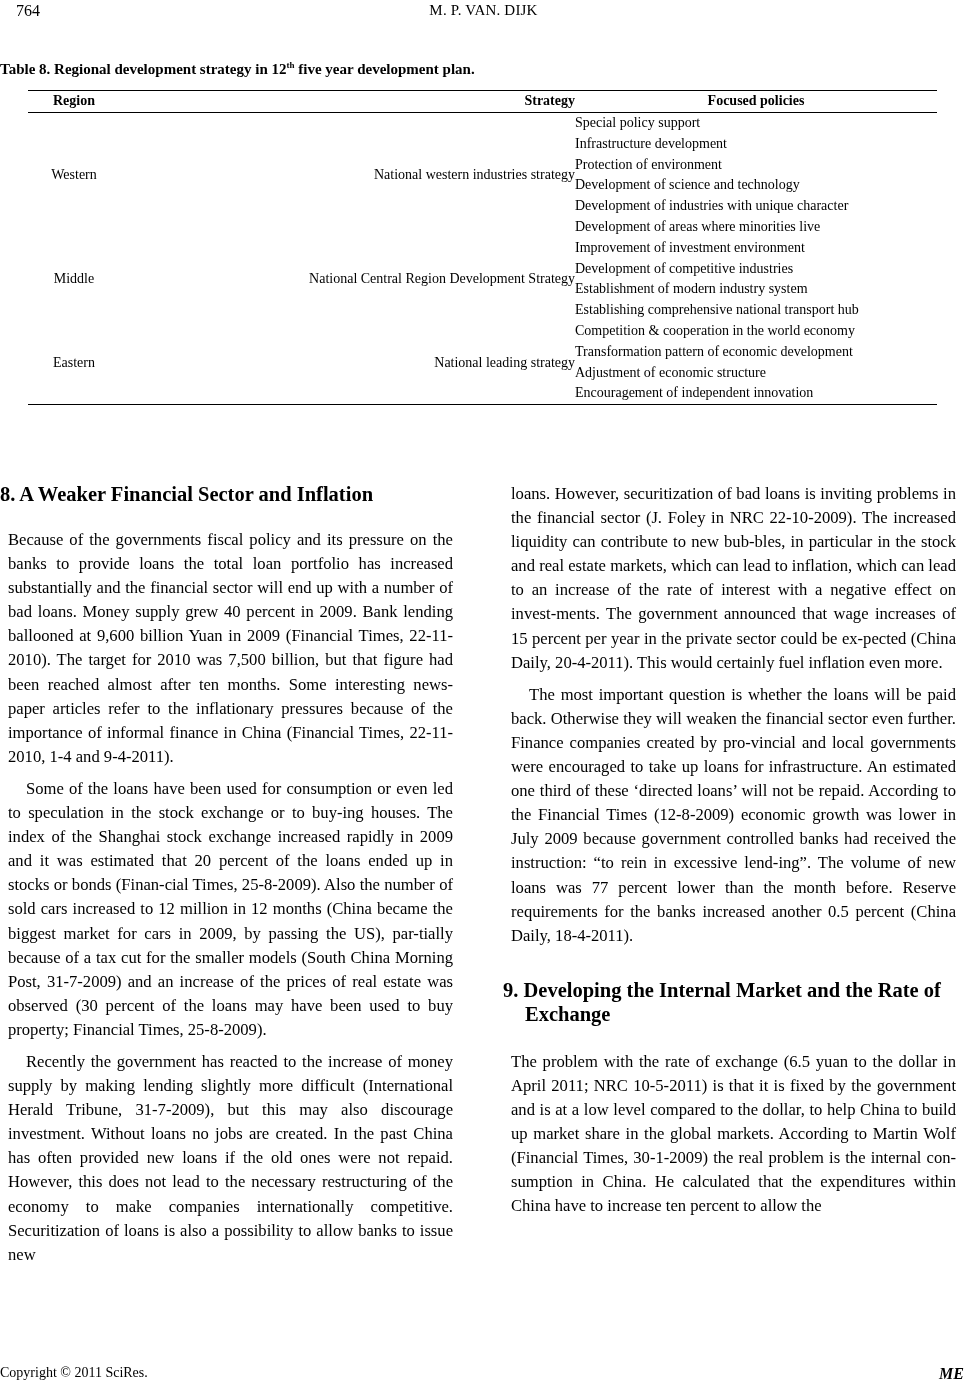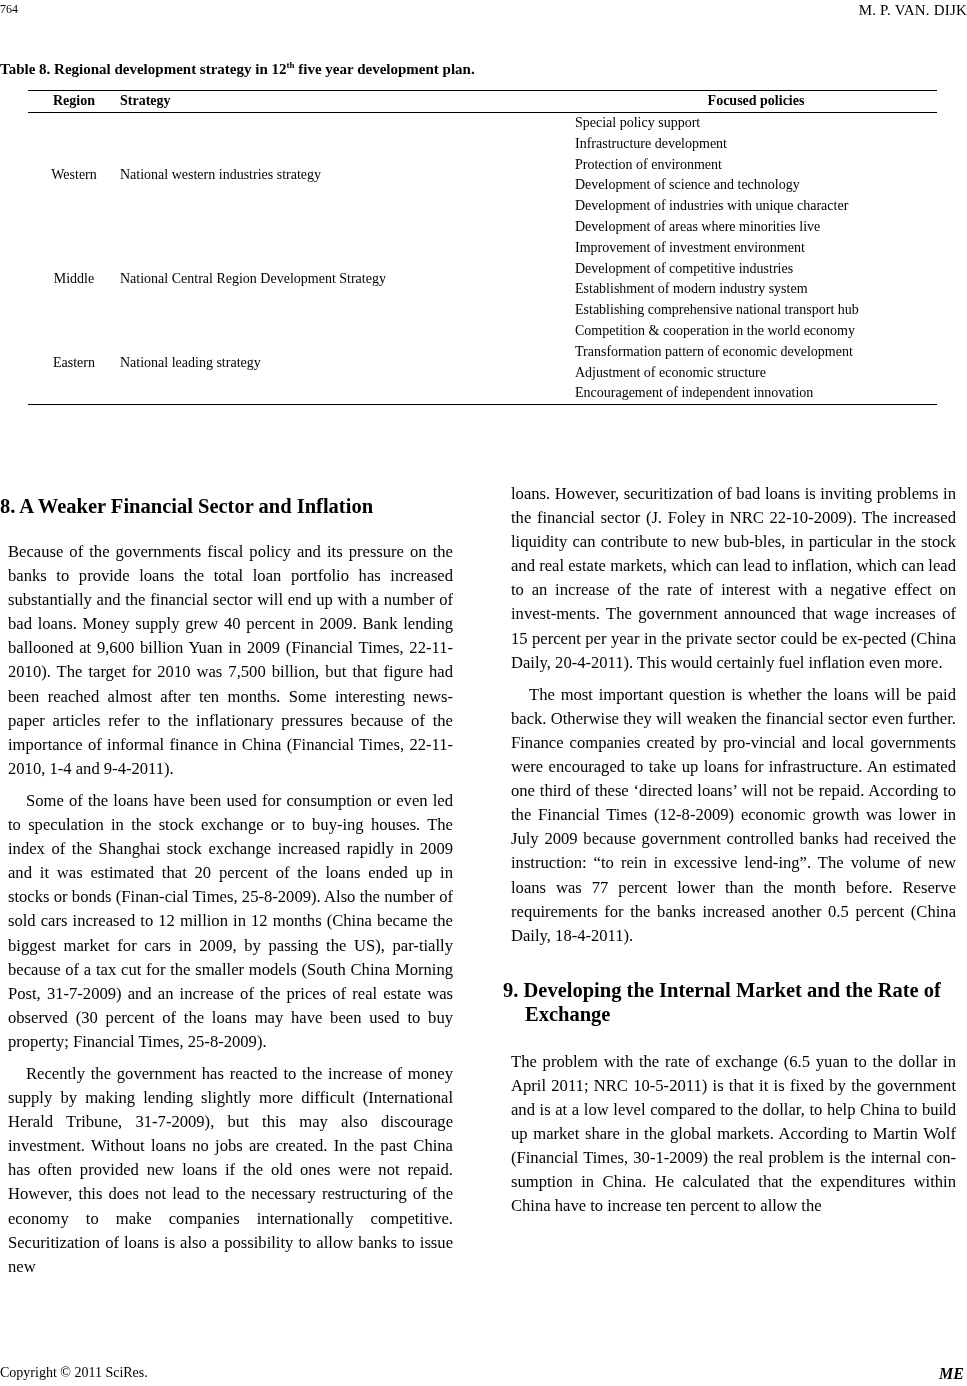--- a/index.html
+++ b/index.html
@@ -1,48 +1,48 @@
 <!DOCTYPE html>
 <html><head>
 <meta charset="utf-8">
 <style>
   html, body { margin: 0; padding: 0; background: #ffffff; }
   body {
     width: 967px; height: 1386px; position: relative; overflow: hidden;
     font-family: "Liberation Serif", "DejaVu Serif", serif; color: #000;
   }
-  .page-num { position: absolute; left: 0; top: 2px; font-size: 12px; }
-  .running-head { position: absolute; left: 0; right: 0; top: 2px; text-align: right; font-size: 15px; letter-spacing: 0.2px; }
+  .page-num { position: absolute; left: 0; top: 2px; font-size: 16px; padding-left: 16px; }
+  .running-head { position: absolute; left: 0; right: 0; top: 2px; text-align: center; font-size: 15px; letter-spacing: 0.2px; }
 
   .table-caption {
     position: absolute; left: 0; right: 0; top: 60px; text-align: left;
     font-weight: bold; font-size: 15px;
   }
   .table-caption sup { font-size: 9px; }
 
   .rtable {
     position: absolute; left: 28px; top: 90px; width: 909px;
     border-collapse: collapse; font-size: 14px;
   }
   .rtable thead th {
     font-weight: bold; font-size: 14px; padding: 2px 0 3px 0;
     border-top: 1.5px solid #000; border-bottom: 1.5px solid #000;
   }
   .rtable tbody tr:last-child td { border-bottom: 1.5px solid #000; }
   .rtable td { vertical-align: middle; padding: 0; }
   .col-region { width: 92px; text-align: center; }
-  .col-strategy { width: 455px; text-align: left; }
+  .col-strategy { width: 455px; text-align: right; }
   .col-policies { text-align: left; }
   .policy { display: block; line-height: 20.8px; white-space: nowrap; padding-left: 0; }
   .th-policy { text-align: center; }
 
   .col { position: absolute; top: 474px; width: 461px; font-size: 16.6px; line-height: 24.1px; text-align: justify; }
   .col-left { left: 0; }
   .col-right { left: 503px; width: 461px; }
-  .section-title { font-weight: bold; font-size: 20.5px; line-height: 24px; margin: 20px 0 22px 0; text-align: left; }
+  .section-title { font-weight: bold; font-size: 20.5px; line-height: 24px; margin: 8px 0 22px 0; text-align: left; }
   .section-title.hanging { padding-left: 22px; text-indent: -22px; margin-top: 30px; margin-bottom: 24px; }
   p { margin: 8px; }
   p.indent { text-indent: 18px; }
 
   .footer-left { position: absolute; left: 0; top: 1365px; font-size: 14px; }
   .footer-right { position: absolute; right: 3px; top: 1365px; font-size: 16px; font-style: italic; font-weight: bold; }
 </style>
 </head>
 <body>
 

